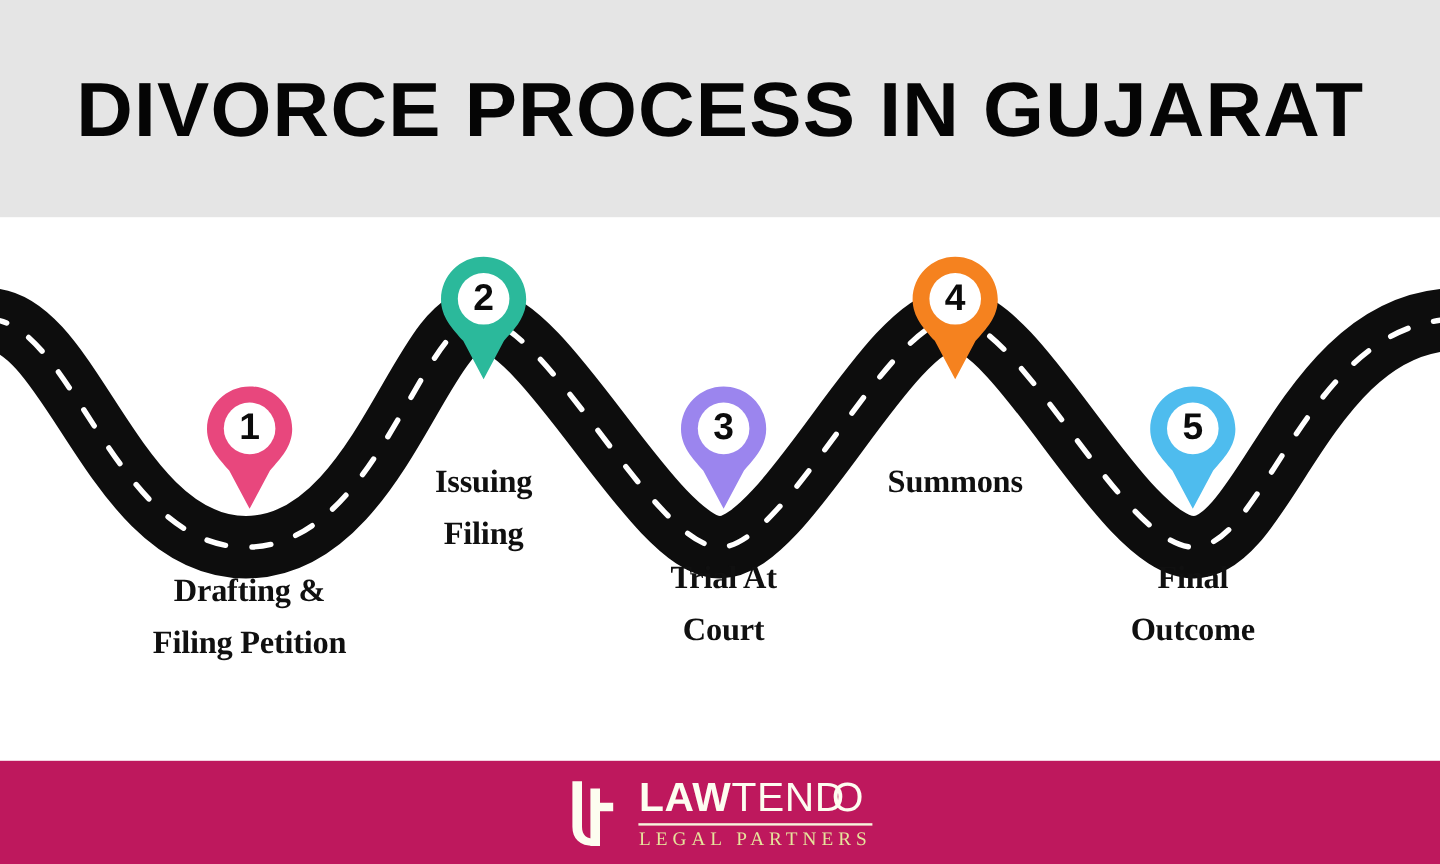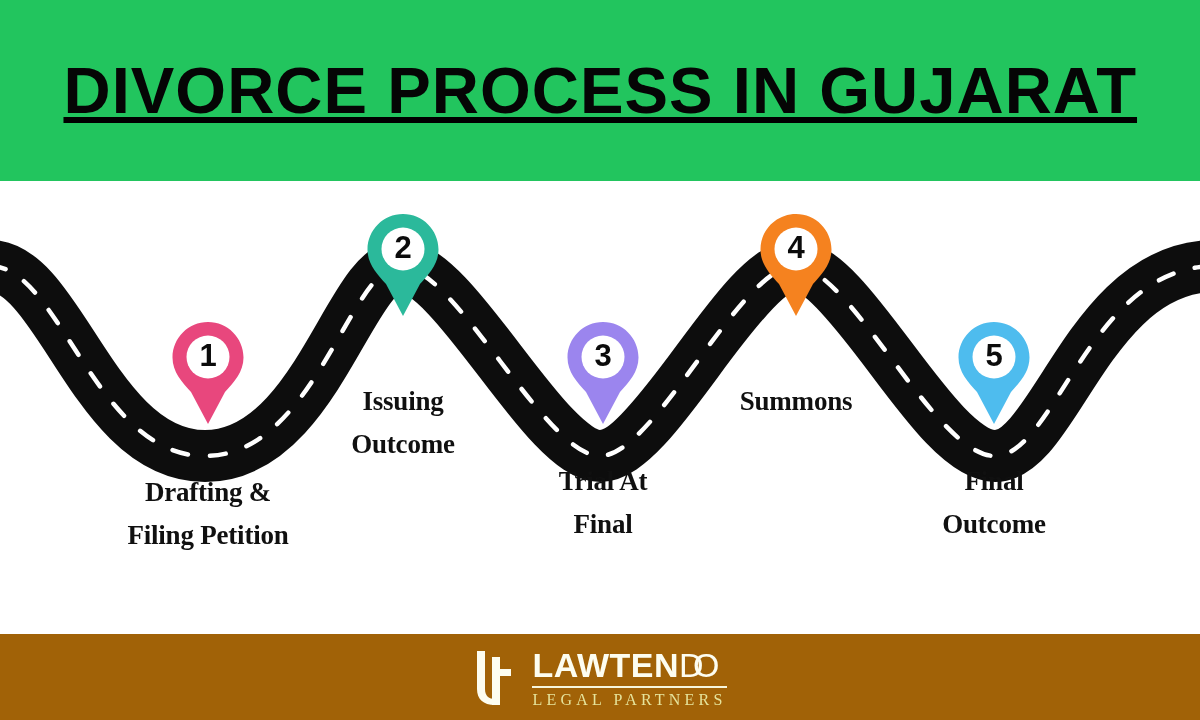--- a/index.html
+++ b/index.html
@@ -68,39 +68,39 @@
   .logo{display:flex;align-items:center;gap:13px;transform:translateY(1px);}
   .logo-mark{width:46px;height:58px;display:block;}
   .logo-text{display:flex;flex-direction:column;align-items:stretch;}
   .wordmark{
     display:flex;align-items:baseline;
     font-family:"Liberation Sans", sans-serif;
     color:#fdfdf0;
     line-height:1;
   }
   .wm-law{font-size:34px;font-weight:bold;letter-spacing:0.5px;}
-  .wm-ten{font-size:34px;font-weight:bold;letter-spacing:0.5px;}
+  .wm-ten{font-size:34px;font-weight:normal;letter-spacing:0.5px;}
   .wm-d{font-size:34px;font-weight:normal;letter-spacing:0.5px;}
   .wm-o{font-size:34px;font-weight:normal;letter-spacing:0.5px;margin-left:-11px;}
   .logo-rule{height:2px;background:#f7f6dd;margin:4px 0 3px 0;width:100%;}
   .tagline{
     font-family:"Liberation Serif", serif;
     font-size:16px;
     letter-spacing:4.2px;
     color:#e6e49c;
     text-align:center;
     text-transform:uppercase;
   }
 </style>
 </head>
 <body>
 
 <div id="page">
 
-  <div class="header-band" style="background: #22c55e; text-decoration: underline;">
+  <div class="header-band" style="background: #e5e5e5;">
     <h1 class="header-title" style="color: rgb(5, 5, 5);">DIVORCE PROCESS IN GUJARAT</h1>
   </div>
 
   <div class="road-wrap">
     <svg class="road-svg" viewBox="0 0 1200 453" preserveAspectRatio="none">
 
       <path d="M -10 85
                C 60 85, 95 275, 205 275
                C 315 275, 350 85, 400 85
                C 455 85, 545 275, 600 275
@@ -132,33 +132,33 @@
 
   <div class="pin" style="left:365px; top:212px;">
     <div class="pin-graphic">
       <svg class="pin-svg" viewBox="0 0 76 106">
         <path d="M38 2 C18.4 2 2.5 17.9 2.5 37.5 C2.5 52 12 62 21 72 L38 104 L55 72 C64 62 73.5 52 73.5 37.5 C73.5 17.9 57.6 2 38 2 Z" fill="#2bb99b"></path>
         <circle cx="38" cy="37" r="21.5" fill="#ffffff"></circle>
       </svg>
       <div class="pin-num">2</div>
     </div>
     <div class="pin-label" style="top:168px;">Issuing
-Outcome</div>
+Filing</div>
   </div>
 
   <div class="pin" style="left:565px; top:320px;">
     <div class="pin-graphic">
       <svg class="pin-svg" viewBox="0 0 76 106">
         <path d="M38 2 C18.4 2 2.5 17.9 2.5 37.5 C2.5 52 12 62 21 72 L38 104 L55 72 C64 62 73.5 52 73.5 37.5 C73.5 17.9 57.6 2 38 2 Z" fill="#9b85ee"></path>
         <circle cx="38" cy="37" r="21.5" fill="#ffffff"></circle>
       </svg>
       <div class="pin-num">3</div>
     </div>
     <div class="pin-label" style="top:140px;">Trial At
-Final</div>
+Court</div>
   </div>
 
   <div class="pin" style="left:758px; top:212px;">
     <div class="pin-graphic">
       <svg class="pin-svg" viewBox="0 0 76 106">
         <path d="M38 2 C18.4 2 2.5 17.9 2.5 37.5 C2.5 52 12 62 21 72 L38 104 L55 72 C64 62 73.5 52 73.5 37.5 C73.5 17.9 57.6 2 38 2 Z" fill="#f5821f"></path>
         <circle cx="38" cy="37" r="21.5" fill="#ffffff"></circle>
       </svg>
       <div class="pin-num">4</div>
     </div>
@@ -170,21 +170,21 @@
       <svg class="pin-svg" viewBox="0 0 76 106">
         <path d="M38 2 C18.4 2 2.5 17.9 2.5 37.5 C2.5 52 12 62 21 72 L38 104 L55 72 C64 62 73.5 52 73.5 37.5 C73.5 17.9 57.6 2 38 2 Z" fill="#4ebcee"></path>
         <circle cx="38" cy="37" r="21.5" fill="#ffffff"></circle>
       </svg>
       <div class="pin-num">5</div>
     </div>
     <div class="pin-label" style="top:140px;">Final
 Outcome</div>
   </div>
 
-  <div class="footer-band" style="background: #a16207;">
+  <div class="footer-band" style="background: #be185d;">
     <div class="logo">
       <svg class="logo-mark" viewBox="0 0 46 58">
         <path d="M4 2 L12 2 L12 40 C12 47 16 50 22 50 L22 56 C10 56 4 50 4 40 Z" fill="#fdfdf0"></path>
         <path d="M19 8 L27 8 L27 20 L38 20 L38 27 L27 27 L27 56 L19 56 Z" fill="#fdfdf0"></path>
       </svg>
       <div class="logo-text">
         <div class="wordmark">
           <span class="wm-law">LAW</span>
             <span class="wm-ten">TEN</span>
             <span class="wm-d">D</span>

